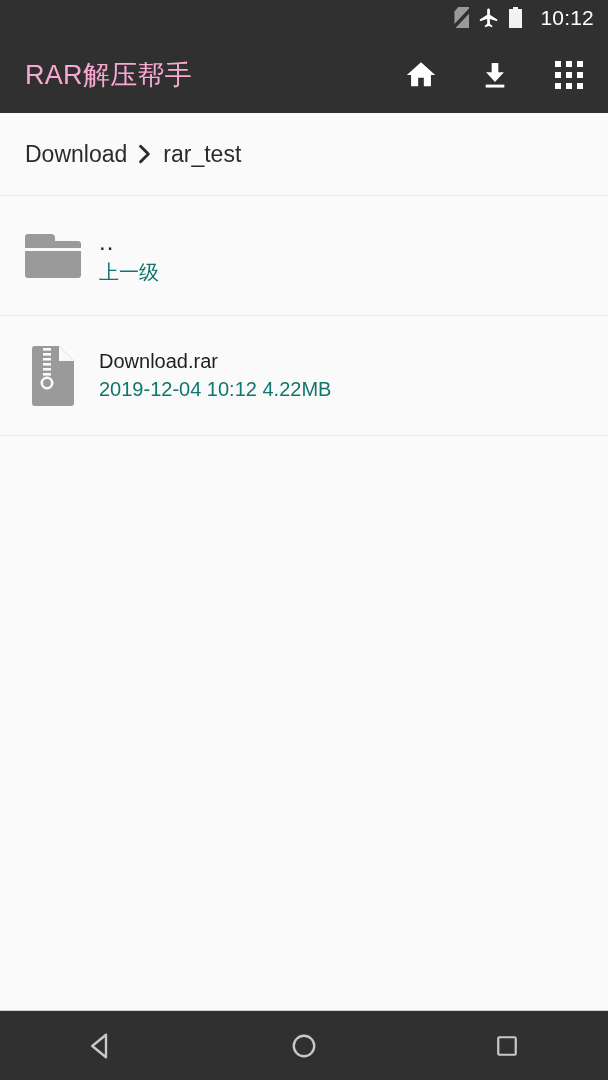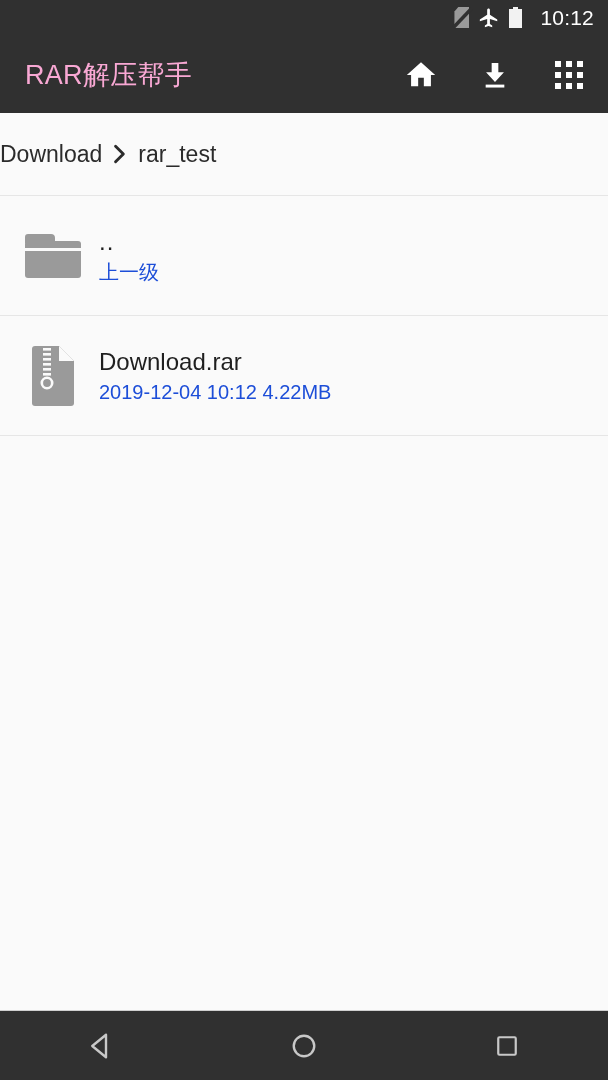--- a/index.html
+++ b/index.html
@@ -54,21 +54,21 @@
     width:42px; height:42px; display:flex; align-items:center; justify-content:center;
     cursor:pointer;
   }
   .tb-btn svg { display:block; }
   .grid-icon { display:grid; grid-template-columns:repeat(3,6px); grid-template-rows:repeat(3,6px); gap:5px; }
   .grid-icon i { display:block; width:6px; height:6px; background:#ffffff; }
 
   
   .breadcrumb {
     flex:0 0 83px; height:83px; background:#fafafa;
-    display:flex; align-items:center; 
+    display:flex; align-items:center; padding-left:25px;
     border-bottom:1px solid #e6e6e6;
   }
   .crumb { font-size:23px; color:#2b2b2b; white-space:nowrap; cursor:pointer; }
   .crumb-sep {
     margin:0 10px; display:inline-flex; align-items:center;
   }
   .crumb-sep svg { display:block; }
 
   
   .list { flex:1 1 auto; background:#fafafa; }
@@ -77,25 +77,25 @@
     padding-left:25px; border-bottom:1px solid #e6e6e6; cursor:pointer;
     background:#fafafa;
   }
   .row-icon {
     width:56px; height:62px; flex:0 0 56px;
     display:flex; align-items:center; justify-content:center;
     margin-right:18px;
   }
   .row-text { display:flex; flex-direction:column; justify-content:center; }
   .row-title {
-    font-size:24px; color:#1f1f1f; line-height:1.25; white-space:nowrap;
+    font-size:20px; color:#1f1f1f; line-height:1.25; white-space:nowrap;
   }
   .row-title.dots { font-size:24px; letter-spacing:1px; }
   .row-sub {
-    font-size:20px; color:#1d4ed8; line-height:1.3; margin-top:2px; white-space:nowrap;
+    font-size:20px; color:#0f766e; line-height:1.3; margin-top:2px; white-space:nowrap;
   }
 
   
   .folder { position:relative; width:56px; height:44px; }
   .folder .tab {
     position:absolute; left:0; top:0; width:30px; height:9px;
     background:#9a9a9a; border-radius:3px 4px 0 0;
   }
   .folder .lip {
     position:absolute; left:0; top:7px; width:56px; height:7px;

